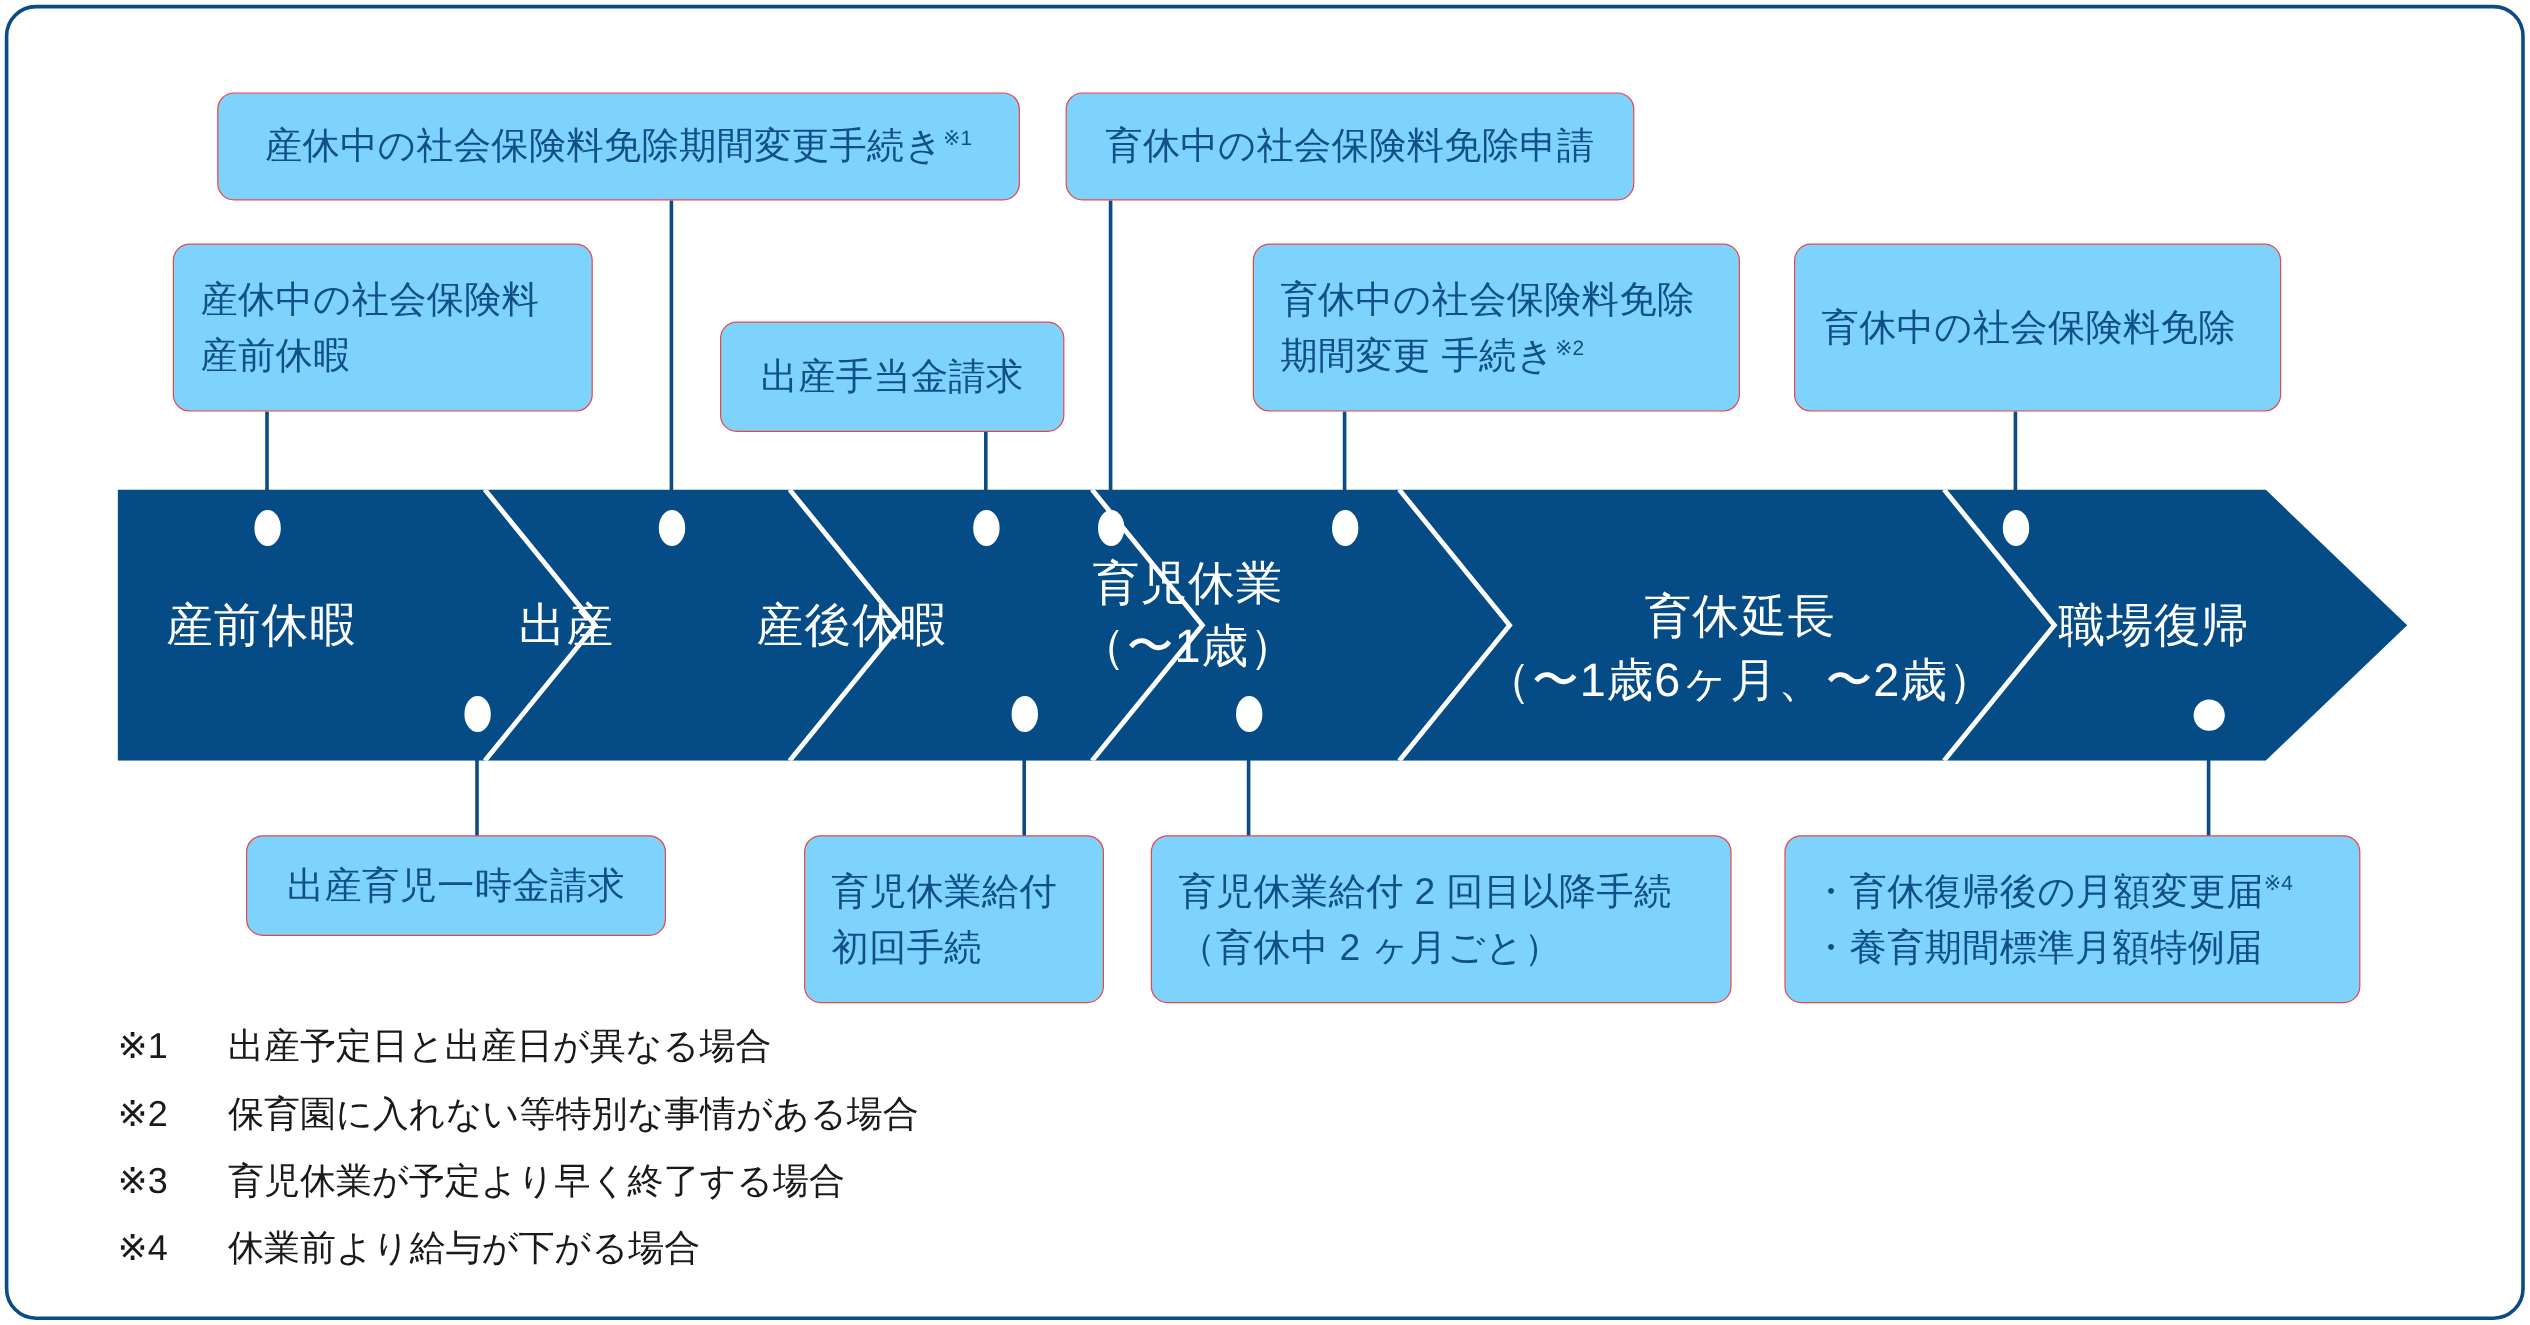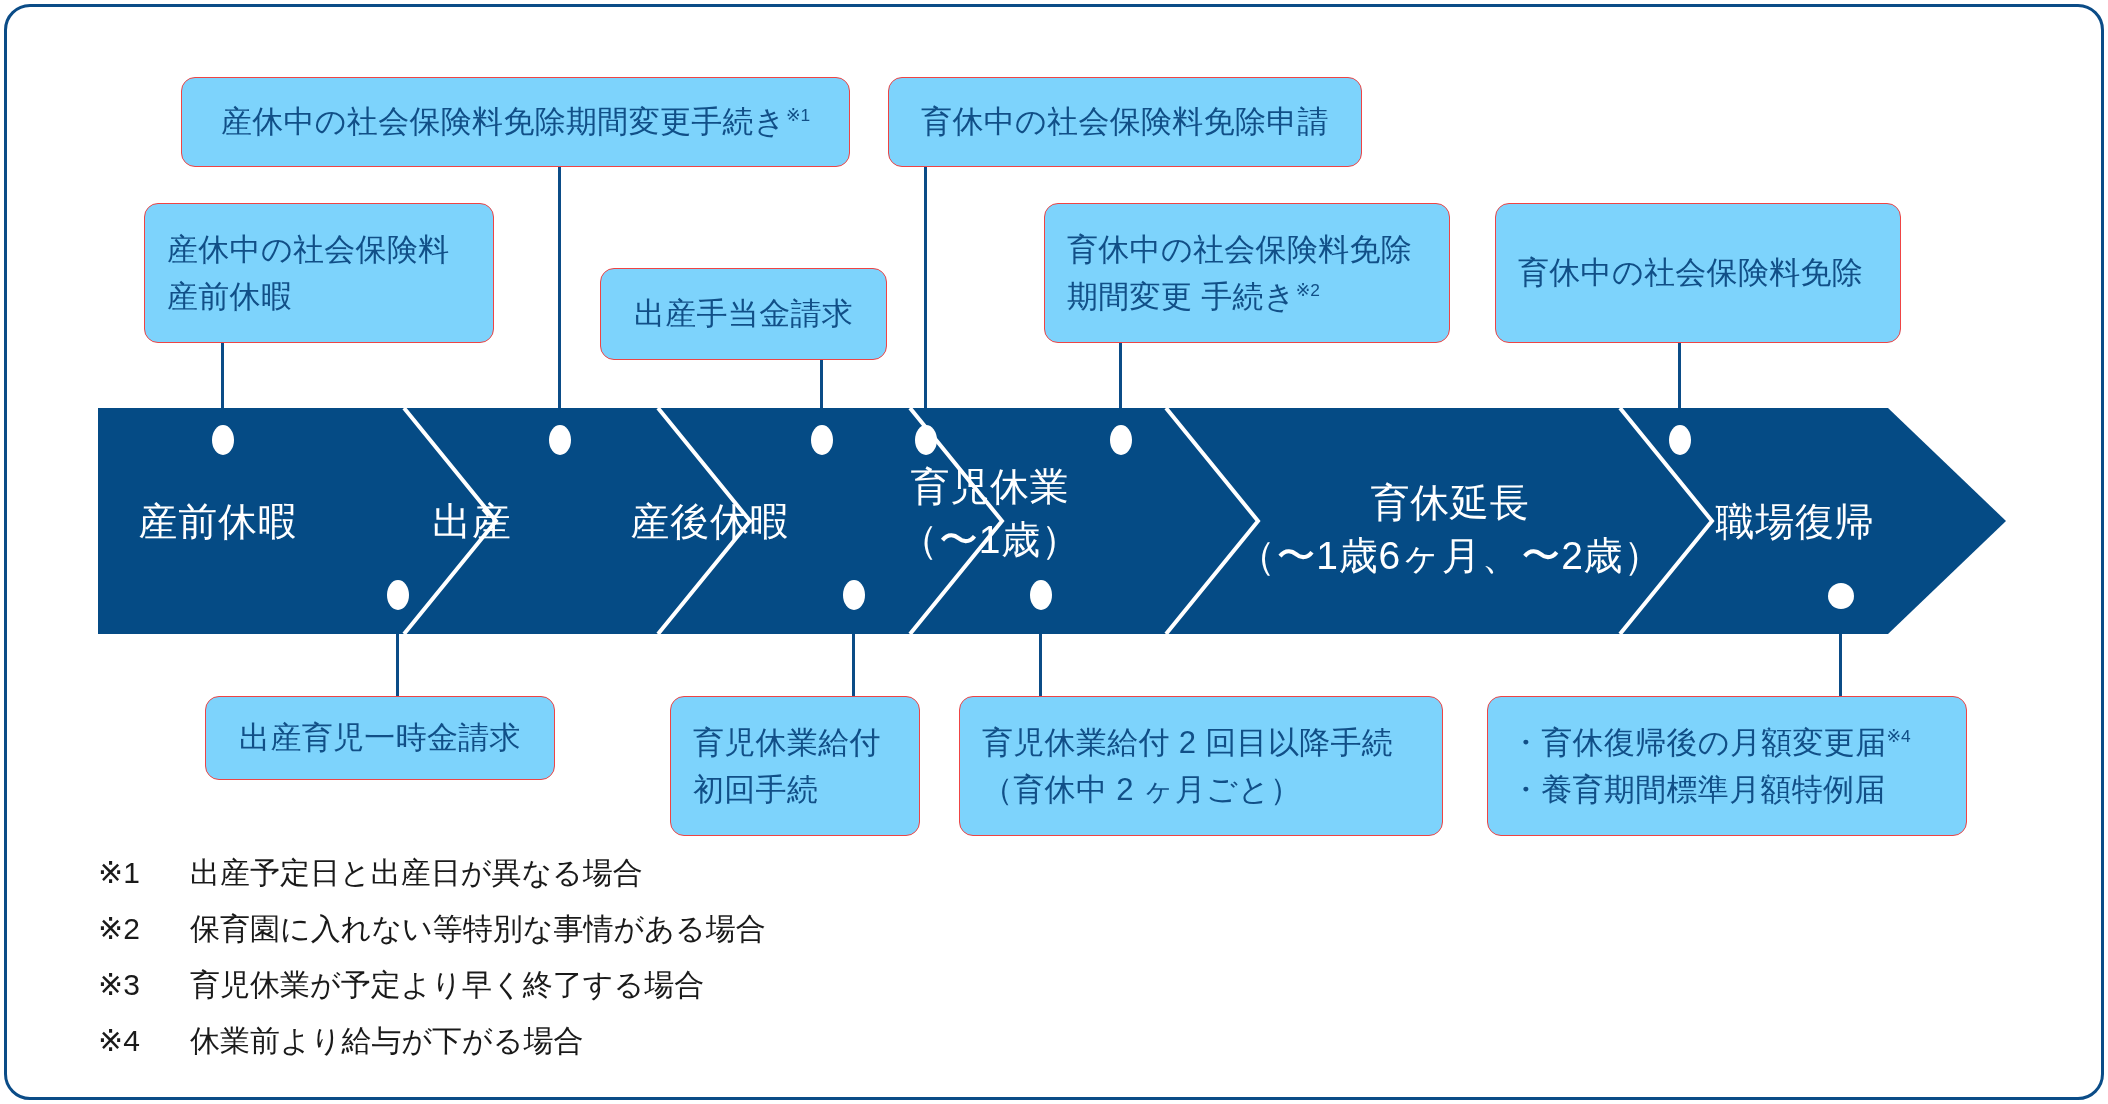--- a/index.html
+++ b/index.html
@@ -176,21 +176,21 @@
   <div class="stagelabel" style="left:352px; top:495px; width:240px;">
     <span>出産</span>
   </div>
   <div class="stagelabel" style="left:580px; top:495px; width:260px;">
     <span>産後休暇</span>
   </div>
   <div class="stagelabel" style="left:855px; top:460px; width:270px;">
     <span>育児休業</span><br>
     <span>（〜1歳）</span>
   </div>
-  <div class="stagelabel" style="left:1215px; top:476px; width:470px;text-align:center;">
+  <div class="stagelabel" style="left:1215px; top:488px; width:470px;text-align:center;">
     <span>育休延長</span><br>
     <span>（〜1歳6ヶ月、〜2歳）</span>
   </div>
   <div class="stagelabel" style="left:1650px; top:495px; width:290px;">
     <span>職場復帰</span>
   </div>
 
   <div class="dot" style="left:387px; top:580px;"></div>
   <div class="stem" style="left:396px; top:595px; height:103px;"></div>
   <div class="box center" style="left:205px; top:696px; width:350px; height:84px;">

